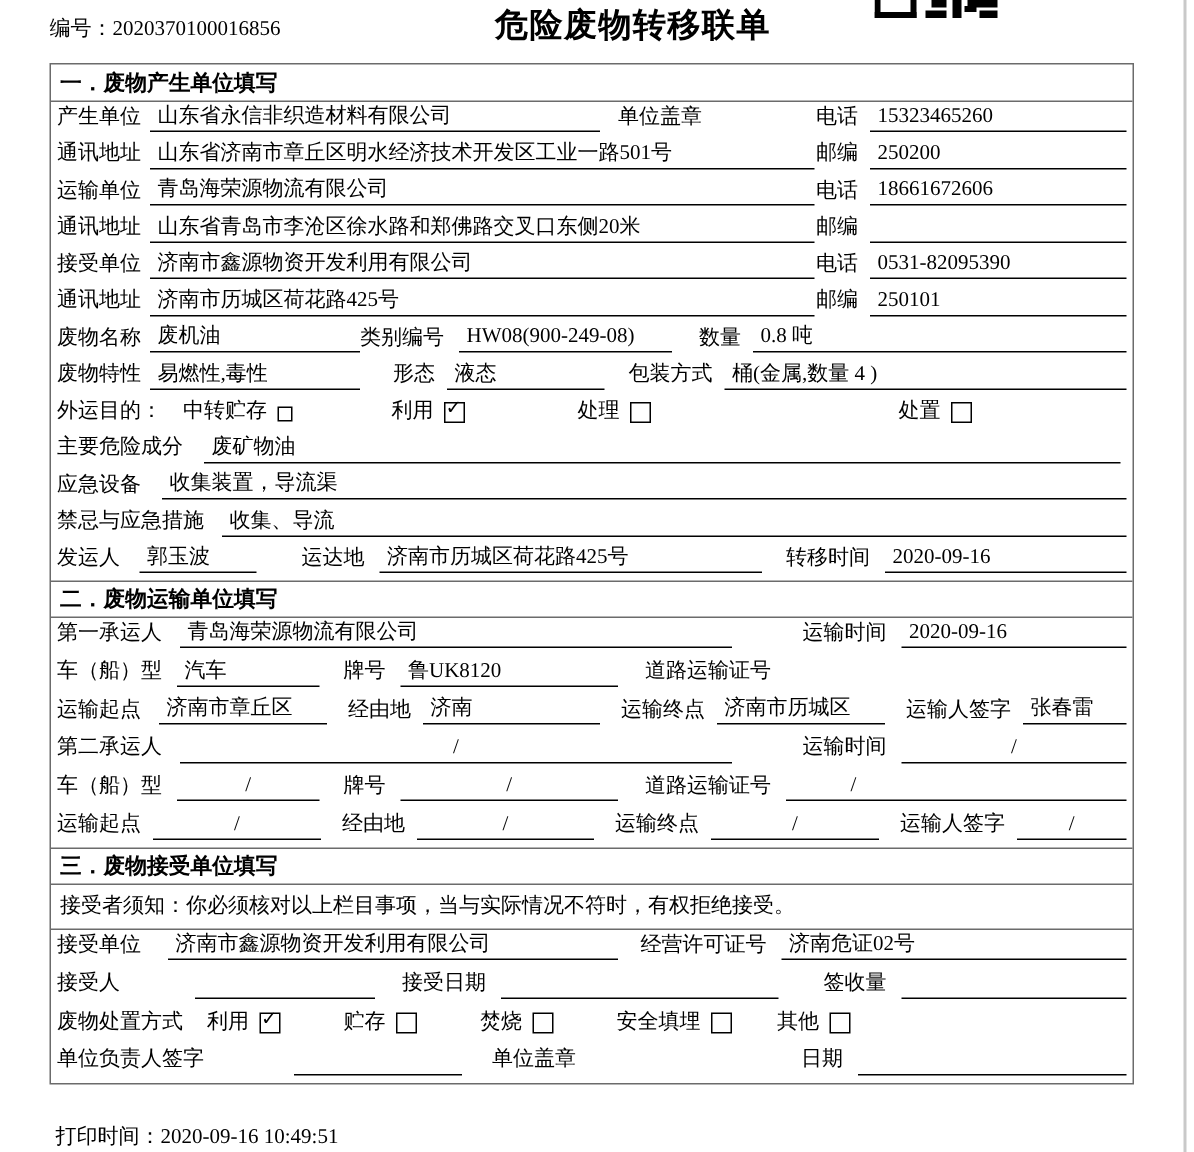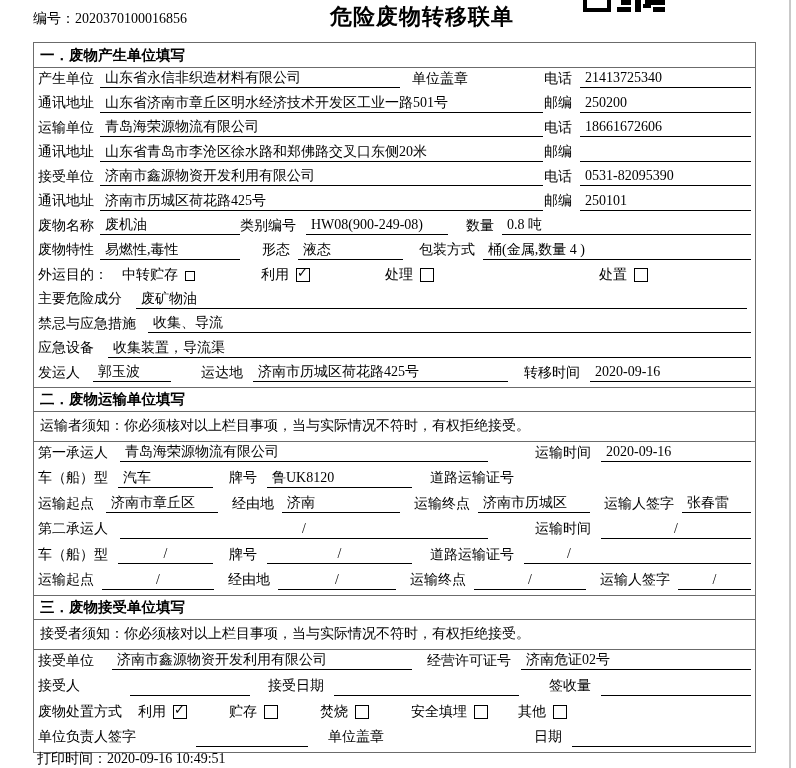--- a/index.html
+++ b/index.html
@@ -58,21 +58,21 @@
 
   <div class="form">
 
     <div class="shead">一．废物产生单位填写</div>
 
     <div class="row r1">
       <span class="lbl">产生单位</span>
       <span class="uf" style="width:300px;margin-left:6px">山东省永信非织造材料有限公司</span>
       <span class="lbl" style="margin-left:12px">单位盖章</span>
       <span class="lbl rauto">电话</span>
-      <span class="uf" style="width:171px;margin-left:8px">21413725340</span>
+      <span class="uf" style="width:171px;margin-left:8px">15323465260</span>
     </div>
 
     <div class="row r1">
       <span class="lbl">通讯地址</span>
       <span class="uf" style="width:443px;margin-left:6px">山东省济南市章丘区明水经济技术开发区工业一路501号</span>
       <span class="lbl rauto">邮编</span>
       <span class="uf" style="width:171px;margin-left:8px">250200</span>
     </div>
 
     <div class="row r1">
@@ -140,41 +140,40 @@
         <span class="cbx"></span>
       </span>
     </div>
 
     <div class="row r1">
       <span class="lbl">主要危险成分</span>
       <span class="uf grow" style="margin-left:14px;margin-right:4px">废矿物油</span>
     </div>
 
     <div class="row r1">
+      <span class="lbl">应急设备</span>
+      <span class="uf grow" style="margin-left:14px">收集装置，导流渠</span>
+    </div>
+
+    <div class="row r1">
       <span class="lbl">禁忌与应急措施</span>
       <span class="uf grow" style="margin-left:12px">收集、导流</span>
-    </div>
-
-    <div class="row r1">
-      <span class="lbl">应急设备</span>
-      <span class="uf grow" style="margin-left:14px">收集装置，导流渠</span>
     </div>
 
     <div class="row r1">
       <span class="lbl">发运人</span>
       <span class="uf" style="width:78px;margin-left:13px">郭玉波</span>
       <span class="lbl" style="margin-left:30px">运达地</span>
       <span class="uf" style="width:255px;margin-left:10px">济南市历城区荷花路425号</span>
       <span class="lbl" style="margin-left:16px">转移时间</span>
       <span class="uf grow" style="margin-left:10px">2020-09-16</span>
     </div>
 
     <div class="shead mid">二．废物运输单位填写</div>
 
-    <div class="notice">运输者须知：你必须核对以上栏目事项，当与实际情况不符时，有权拒绝接受。</div>
 
     <div class="row r2">
       <span class="lbl">第一承运人</span>
       <span class="uf" style="width:368px;margin-left:12px">青岛海荣源物流有限公司</span>
       <span class="lbl rauto">运输时间</span>
       <span class="uf" style="width:150px;margin-left:10px">2020-09-16</span>
     </div>
 
     <div class="row r2">
       <span class="lbl">车（船）型</span>

